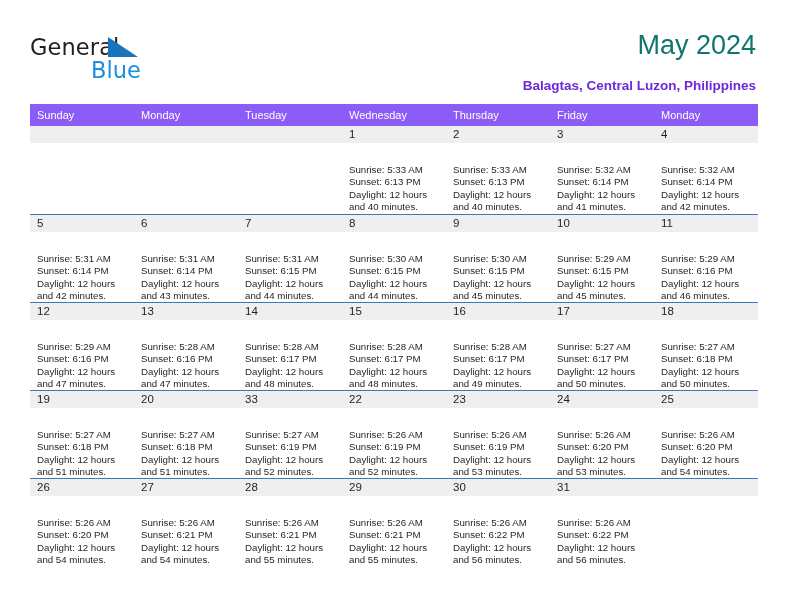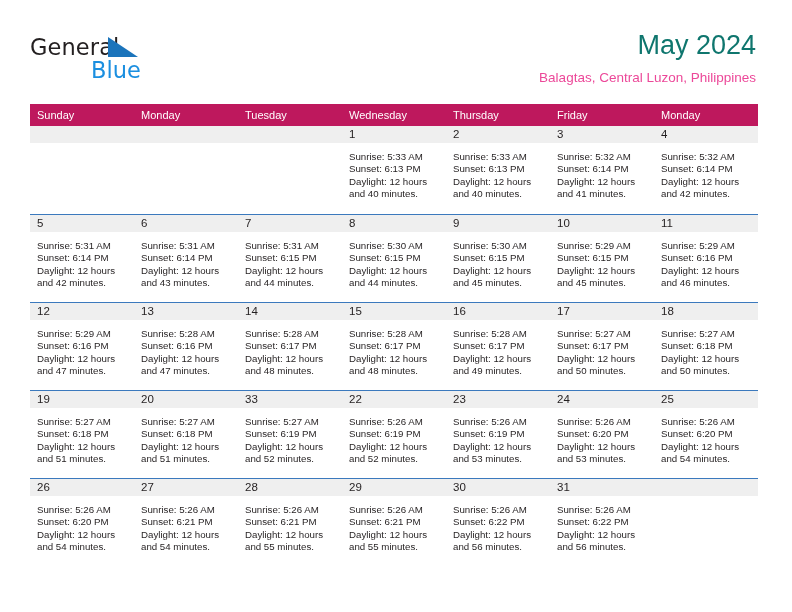--- a/index.html
+++ b/index.html
@@ -71,38 +71,38 @@
     text-align: right;
   }
   .cal-title {
     font-size: 27px;
     font-weight: 400;
     color: #0f766e;
     line-height: 34px;
     white-space: nowrap;
   }
   .cal-subtitle {
-    margin-top: 8px;
+    margin-top: 16px;
     font-size: 13.5px;
-    font-weight: 400;
-    color: #ec4899;
+    font-weight: 700;
+    color: #6d28d9;
     line-height: 16px;
     white-space: nowrap;
   }
 
   
   .calendar {
     position: absolute;
     left: 30px;
     top: 104px;
     width: 728px;
   }
   .weekday-row {
     display: flex;
-    background: #be185d;
+    background: #8b5cf6;
     height: 22px;
   }
   .weekday {
     flex: 1 1 0;
     color: #ffffff;
     font-size: 11px;
     line-height: 22px;
     padding-left: 7px;
     box-sizing: border-box;
     white-space: nowrap;
@@ -127,21 +127,21 @@
   .day-head {
     height: 17px;
     background: #efefef;
     font-size: 11.5px;
     color: #231f20;
     line-height: 17px;
     padding-left: 7px;
     box-sizing: border-box;
   }
   .day-body {
-    padding: 8px 6px 0 7px;
+    padding: 21px 6px 0 7px;
     font-size: 9.7px;
     line-height: 12.4px;
     color: #231f20;
   }
   .day-body div {
     white-space: nowrap;
   }
   .day-cell.empty .day-head {
     background: #efefef;
   }

